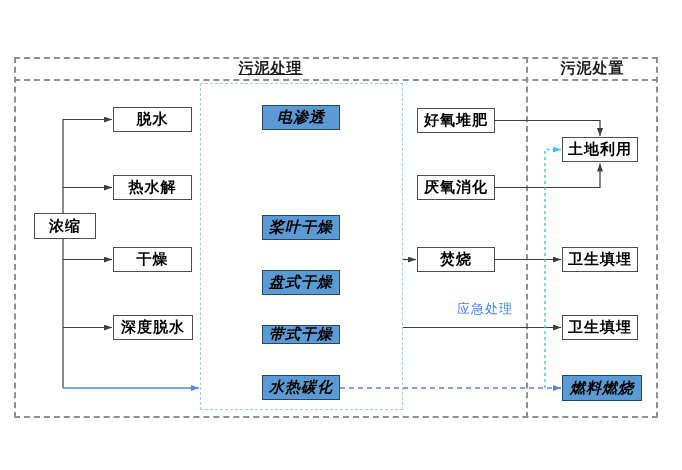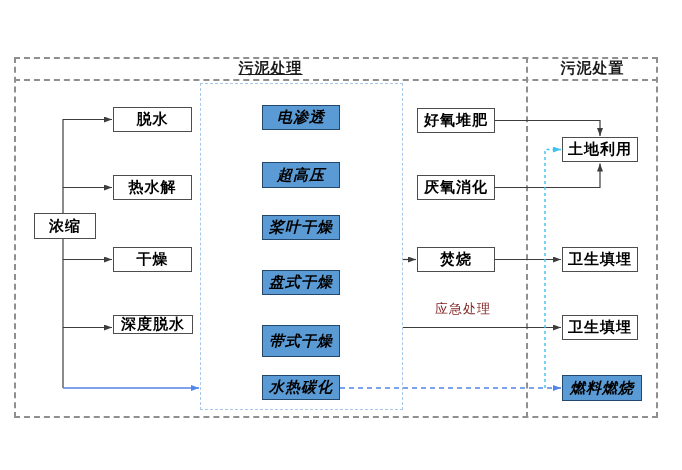--- a/index.html
+++ b/index.html
@@ -29,22 +29,22 @@
   .node.white{background:#ffffff;border:1.4px solid #4d4d4d;}
   .node.blue{background:#5b9bd5;border:1.5px solid #24486b;font-style:italic;}
 
   
   svg.wires{position:absolute;left:0;top:0;z-index:1;}
   .k{stroke:#3d3d3d;stroke-width:1.2;fill:none;}
   .bl{stroke:#5285e8;stroke-width:1.3;fill:none;}
   .bld{stroke:#5285e8;stroke-width:1.3;fill:none;stroke-dasharray:5 4;}
   .cyd{stroke:#3fc1f0;stroke-width:1.4;fill:none;stroke-dasharray:3 3;}
 
-  .edge-label{position:absolute;left:413px;top:300px;width:100px;text-align:center;
-    font-size:13px;color:#7f1d1d;letter-spacing:1px;z-index:2;}
+  .edge-label{position:absolute;left:413px;top:300px;width:100px;text-align:right;
+    font-size:13px;color:#3b82f6;letter-spacing:1px;z-index:2;}
 </style>
 </head>
 <body>
 
 <div class="canvas">
 
   <svg class="wires" width="682" height="470">
     <defs>
       <marker id="arrow-black" markerWidth="9" markerHeight="8" refX="8" refY="3" orient="auto" markerUnits="userSpaceOnUse">
         <path d="M0,0 L8,3 L0,6 Z" fill="#3d3d3d"></path>
@@ -79,27 +79,26 @@
   <div class="section-divider"></div>
   <div class="inner-frame"></div>
 
   <div class="header treatment">污泥处理</div>
   <div class="header disposal">污泥处置</div>
 
   <div class="node white" style="left:34px;top:213px;width:62px;height:26px">浓缩</div>
   <div class="node white" style="left:113px;top:107px;width:79px;height:25px">脱水</div>
   <div class="node white" style="left:113px;top:175px;width:79px;height:25px">热水解</div>
   <div class="node white" style="left:113px;top:247px;width:79px;height:25px">干燥</div>
-  <div class="node white" style="left:113px;top:315px;width:80px;height:19px">深度脱水</div>
+  <div class="node white" style="left:113px;top:315px;width:80px;height:25px">深度脱水</div>
 
   <div class="node blue" style="left:262px;top:105px;width:78px;height:25px">电渗透</div>
-  <div class="node blue" style="left:262px;top:162px;width:78px;height:26px">超高压</div>
   <div class="node blue" style="left:262px;top:215px;width:78px;height:25px">桨叶干燥</div>
   <div class="node blue" style="left:262px;top:270px;width:78px;height:25px">盘式干燥</div>
-  <div class="node blue" style="left:262px;top:325px;width:78px;height:32px">带式干燥</div>
+  <div class="node blue" style="left:262px;top:325px;width:78px;height:19px">带式干燥</div>
   <div class="node blue" style="left:262px;top:375px;width:78px;height:25px">水热碳化</div>
 
   <div class="node white" style="left:417px;top:108px;width:78px;height:25px">好氧堆肥</div>
   <div class="node white" style="left:417px;top:175px;width:78px;height:25px">厌氧消化</div>
   <div class="node white" style="left:417px;top:247px;width:78px;height:25px">焚烧</div>
 
   <div class="node white" style="left:562px;top:137px;width:76px;height:25px">土地利用</div>
   <div class="node white" style="left:562px;top:247px;width:76px;height:25px">卫生填埋</div>
   <div class="node white" style="left:562px;top:315px;width:76px;height:25px">卫生填埋</div>
   <div class="node blue" style="left:562px;top:375px;width:80px;height:26px">燃料燃烧</div>

